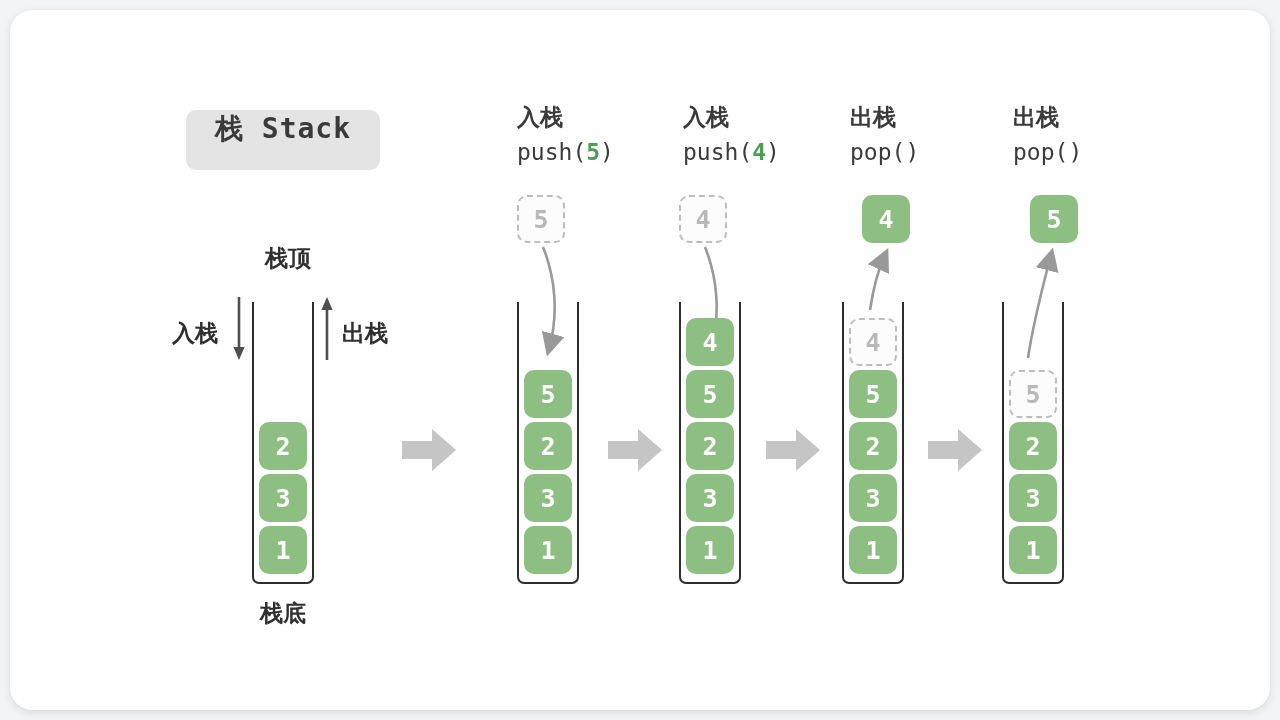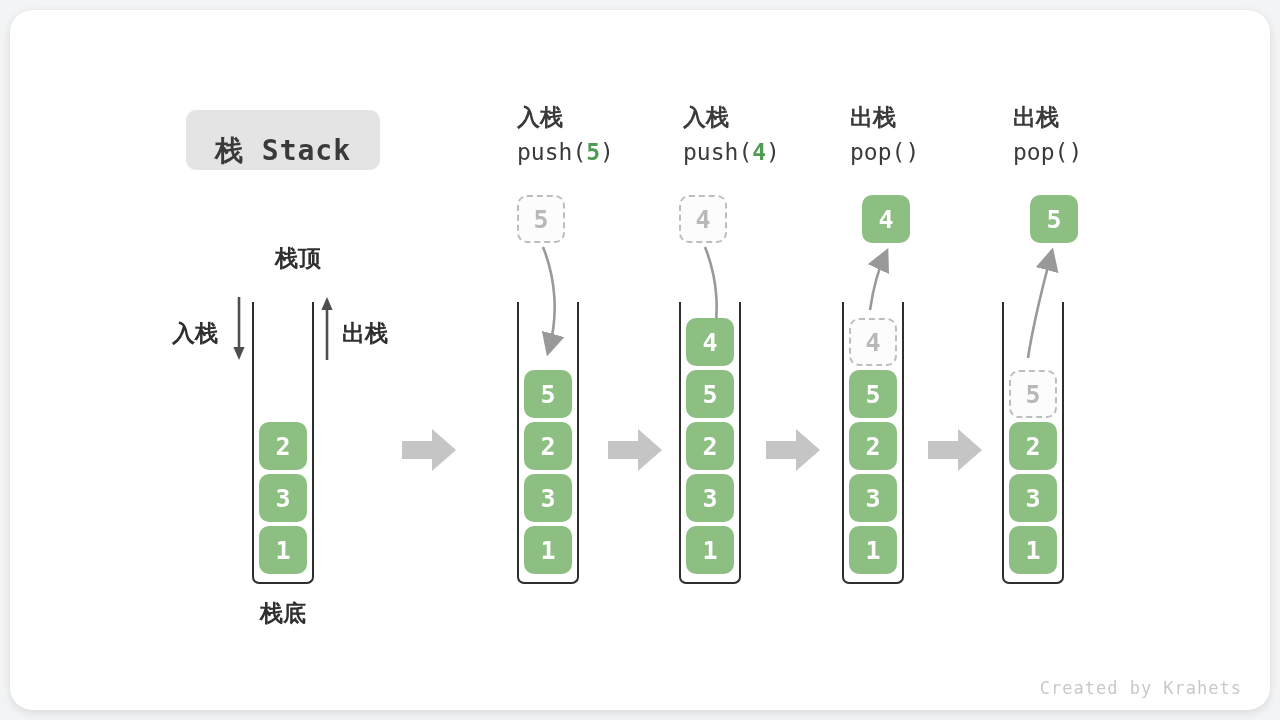--- a/index.html
+++ b/index.html
@@ -3,21 +3,21 @@
 <meta charset="utf-8">
 <style>
   html,body{margin:0;padding:0;width:1280px;height:720px;overflow:hidden;
     background:#f3f4f5;font-family:"DejaVu Sans",sans-serif;}
   #canvas{position:absolute;left:0;top:0;width:1280px;height:720px;}
   .card{position:absolute;left:10px;top:10px;width:1260px;height:700px;
     background:#ffffff;border-radius:22px;
     box-shadow:0 3px 10px rgba(0,0,0,0.10),0 0 2px rgba(0,0,0,0.05);}
   
   .title-box{position:absolute;left:186px;top:110px;width:194px;height:60px;
-    background:#e4e4e4;border-radius:10px;display:flex;align-items:flex-end;justify-content:center;
+    background:#e4e4e4;border-radius:10px;display:flex;align-items:flex-start;justify-content:center;
     font:700 28px "DejaVu Sans Mono","DejaVu Sans",monospace;color:#3a3a3a;letter-spacing:1px;}
   
   .step-header{position:absolute;top:104px;color:#3a3a3a;}
   .step-header .cn{font:600 23px "DejaVu Sans",sans-serif;line-height:26px;}
   .step-header .code{font:500 23px "DejaVu Sans Mono",monospace;line-height:26px;margin-top:9px;white-space:nowrap;}
   .step-header .arg{color:#4e9b52;font-weight:700;}
   
   .stack-container{position:absolute;top:302px;width:62px;height:282px;box-sizing:border-box;
     border:2px solid #2e2e2e;border-top:none;border-radius:0 0 7px 7px;background:#fff;}
   
@@ -53,21 +53,21 @@
   </div>
   <div class="step-header" style="left:850px">
     <div class="cn">出栈</div>
     <div class="code"><span>pop(</span><span class="arg"></span><span>)</span></div>
   </div>
   <div class="step-header" style="left:1013px">
     <div class="cn">出栈</div>
     <div class="code"><span>pop(</span><span class="arg"></span><span>)</span></div>
   </div>
 
-  <div class="side-label center-x" style="left:298px;top:243px">栈顶</div>
+  <div class="side-label center-x" style="left:288px;top:243px">栈顶</div>
   <div class="side-label center-x" style="left:283px;top:598px">栈底</div>
   <div class="side-label" style="left:172px;top:318px">入栈</div>
   <div class="side-label" style="left:342px;top:318px">出栈</div>
 
   <svg style="left:230px;top:294px" width="18" height="70" viewBox="0 0 18 70">
     <path d="M9 3 L9 55" stroke="#4f4f4f" stroke-width="2.6" fill="none"></path>
     <path d="M3.4 53 L9 66 L14.6 53 Z" fill="#4f4f4f"></path>
   </svg>
   <svg style="left:318px;top:294px" width="18" height="70" viewBox="0 0 18 70">
     <path d="M9 66 L9 14" stroke="#4f4f4f" stroke-width="2.6" fill="none"></path>
@@ -148,14 +148,13 @@
   <svg style="left:608px;top:428px" width="56" height="44" viewBox="0 0 56 44">
     <polygon points="0,13 30,13 30,1 54,22 30,43 30,31 0,31" fill="#c5c5c5"></polygon>
   </svg>
   <svg style="left:766px;top:428px" width="56" height="44" viewBox="0 0 56 44">
     <polygon points="0,13 30,13 30,1 54,22 30,43 30,31 0,31" fill="#c5c5c5"></polygon>
   </svg>
   <svg style="left:928px;top:428px" width="56" height="44" viewBox="0 0 56 44">
     <polygon points="0,13 30,13 30,1 54,22 30,43 30,31 0,31" fill="#c5c5c5"></polygon>
   </svg>
 
-  <div class="watermark">Created by Krahets</div>
 </div>
 
 </body></html>

